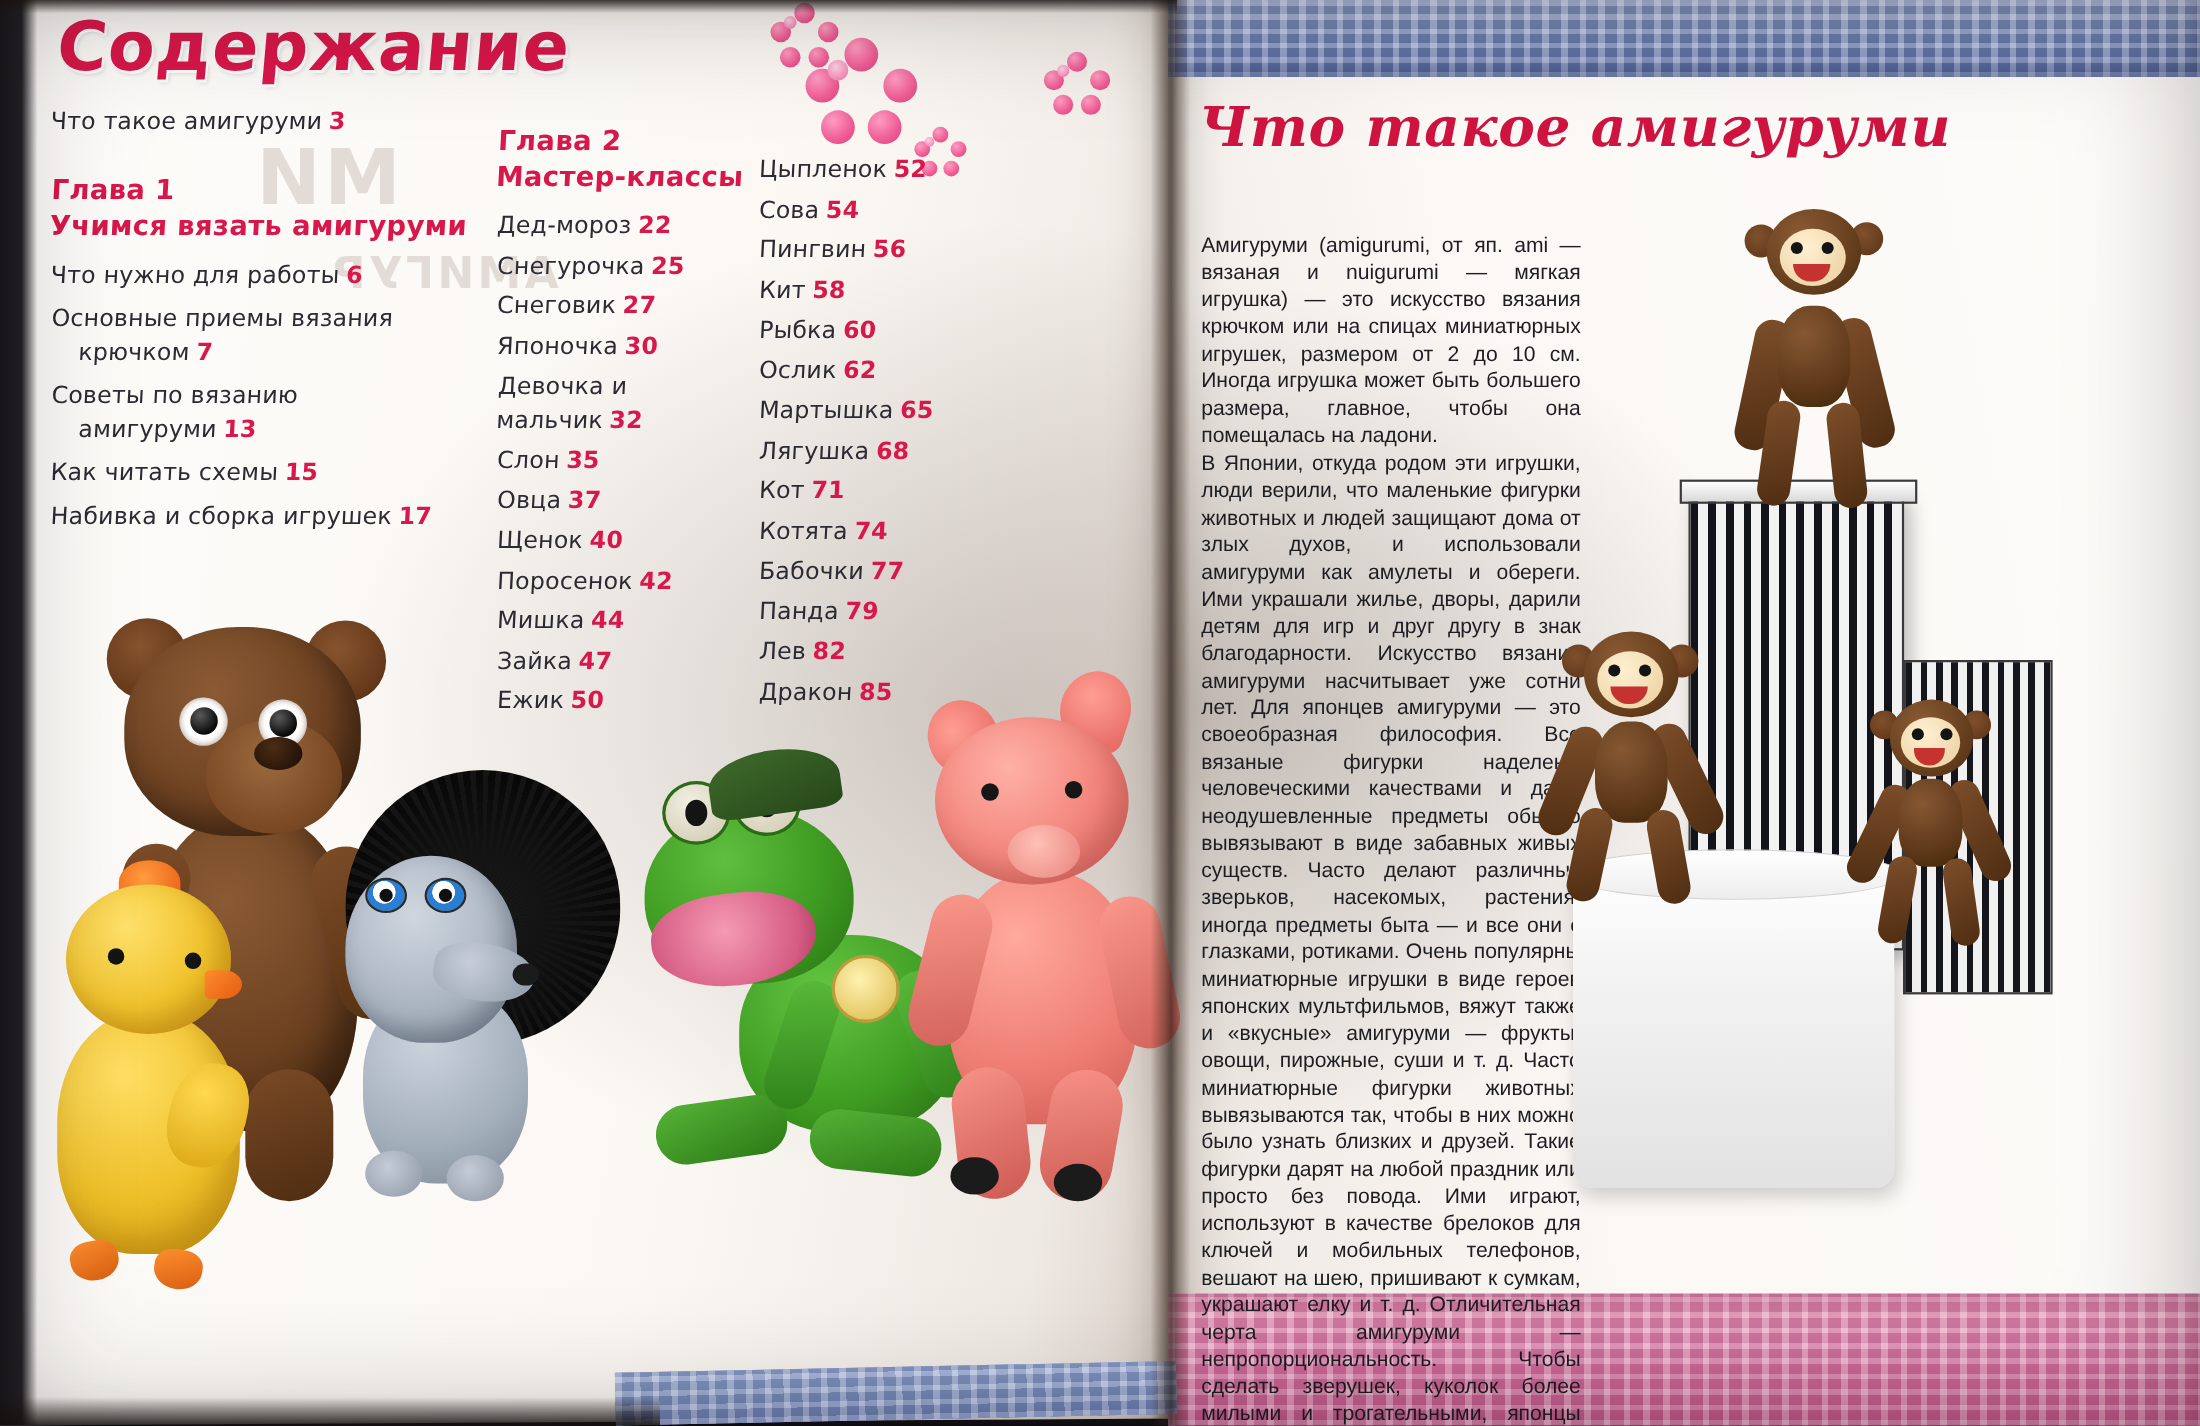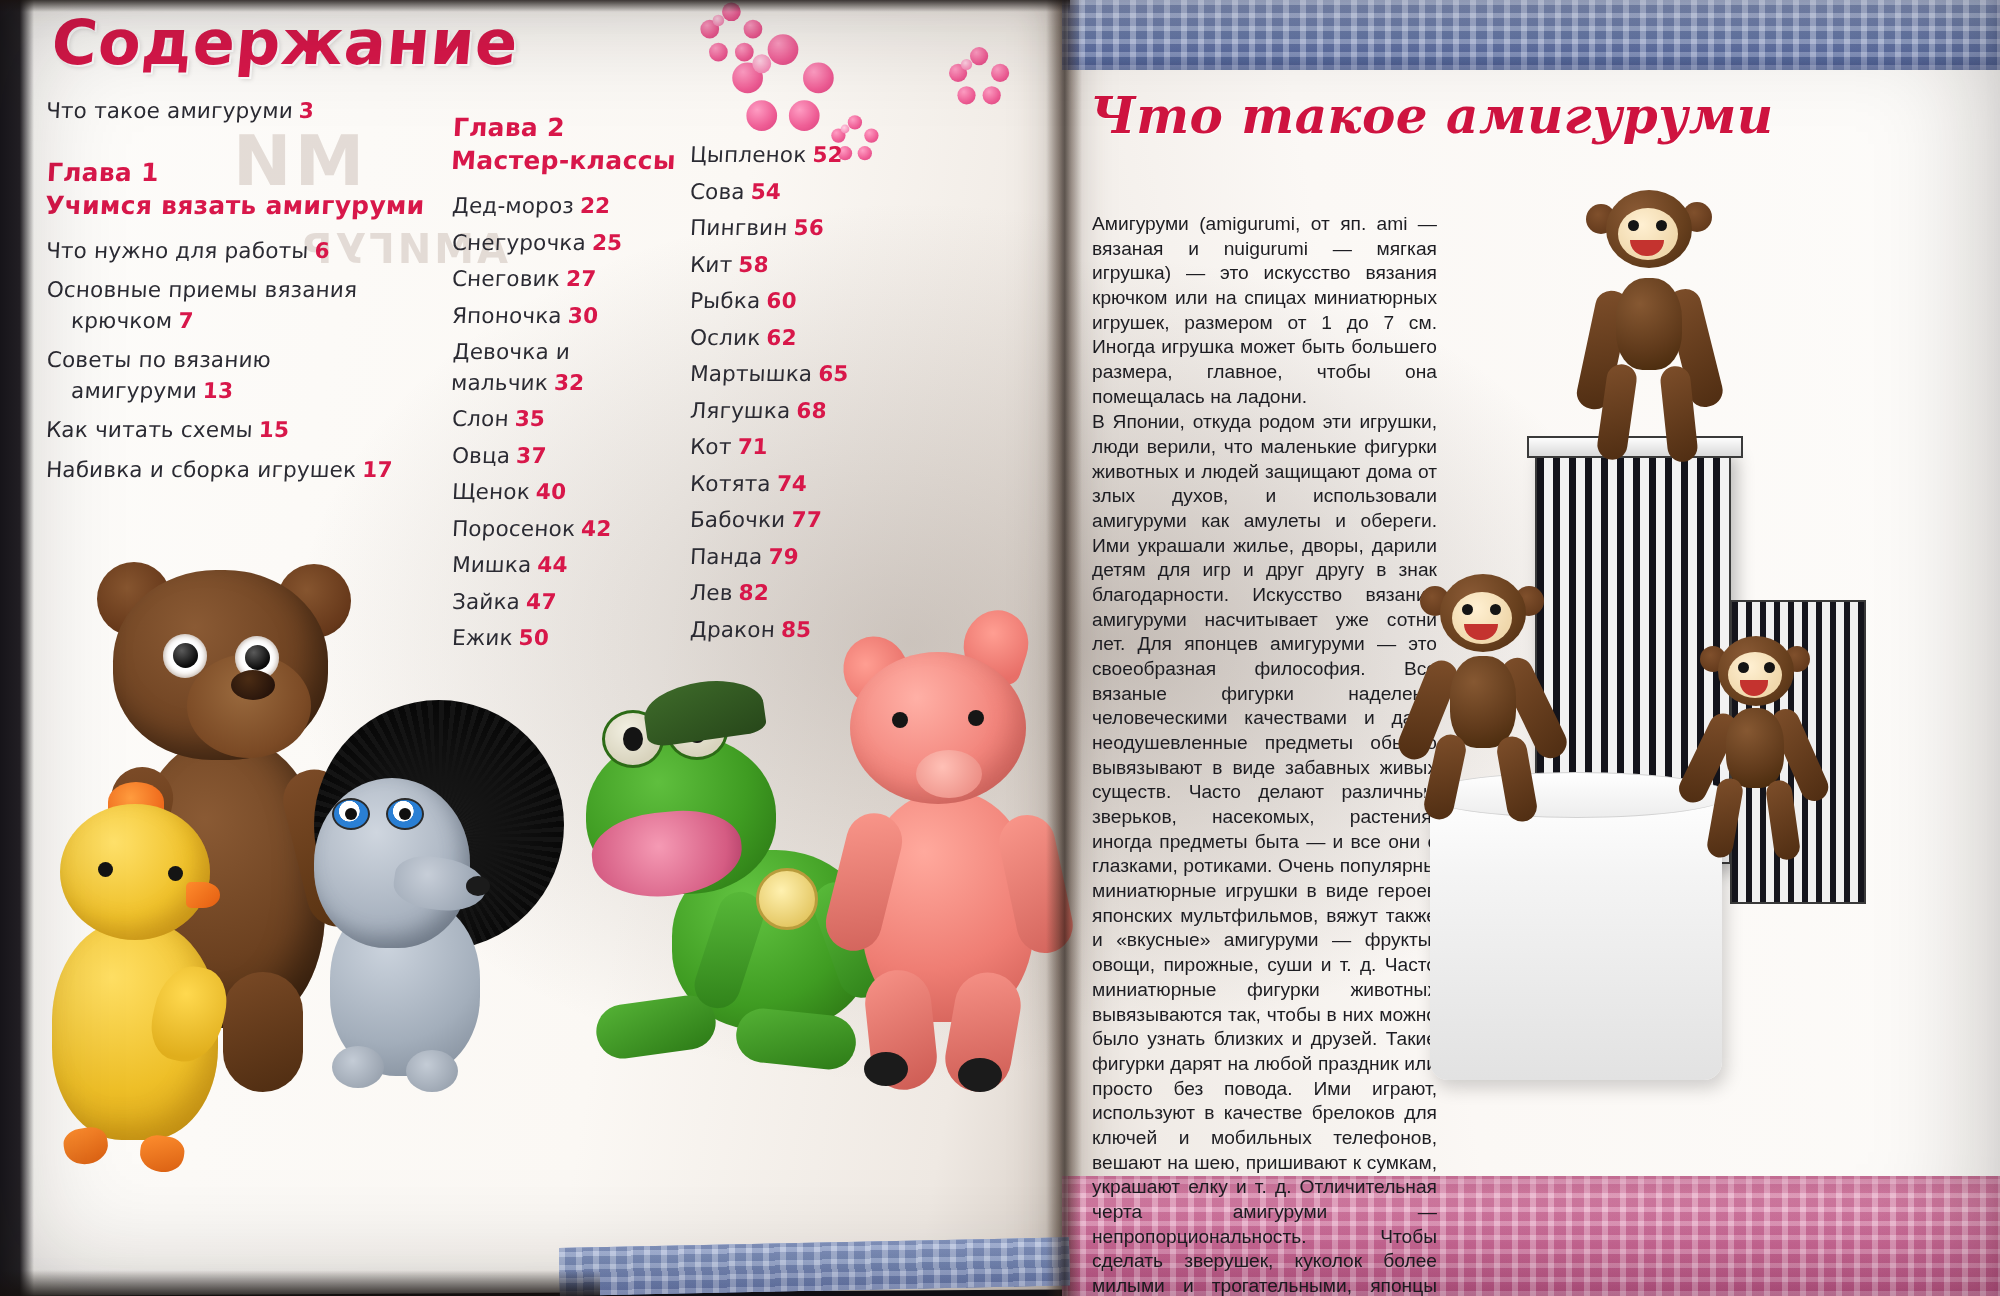--- a/index.html
+++ b/index.html
@@ -727,21 +727,21 @@
     <div class="hoof l"></div>
     <div class="hoof r"></div>
     <div class="head"></div>
     <div class="snout"></div>
     <div class="eye l"></div>
     <div class="eye r"></div>
   </div>
 
   <div class="article-title">Что такое амигуруми</div>
   <div class="article-body">
-    <p>Амигуруми (amigurumi, от яп. ami — вязаная и nuigurumi — мягкая игрушка) — это искусство вязания крючком или на спицах миниатюрных игрушек, размером от 1 до 7 см. Иногда игрушка может быть большего размера, главное, чтобы она помещалась на ладони.</p>
+    <p>Амигуруми (amigurumi, от яп. ami — вязаная и nuigurumi — мягкая игрушка) — это искусство вязания крючком или на спицах миниатюрных игрушек, размером от 2 до 10 см. Иногда игрушка может быть большего размера, главное, чтобы она помещалась на ладони.</p>
     <p>В Японии, откуда родом эти игрушки, люди верили, что маленькие фигурки животных и людей защищают дома от злых духов, и использовали амигуруми как амулеты и обереги. Ими украшали жилье, дворы, дарили детям для игр и друг другу в знак благодарности. Искусство вязания амигуруми насчитывает уже сотни лет. Для японцев амигуруми — это своеобразная философия. Все вязаные фигурки наделены человеческими качествами и даже неодушевленные предметы обычно вывязывают в виде забавных живых существ. Часто делают различных зверьков, насекомых, растения, иногда предметы быта — и все они с глазками, ротиками. Очень популярны миниатюрные игрушки в виде героев японских мультфильмов, вяжут также и «вкусные» амигуруми — фрукты, овощи, пирожные, суши и т. д. Часто миниатюрные фигурки животных вывязываются так, чтобы в них можно было узнать близких и друзей. Такие фигурки дарят на любой праздник или просто без повода. Ими играют, используют в качестве брелоков для ключей и мобильных телефонов, вешают на шею, пришивают к сумкам, украшают елку и т. д. Отличительная черта амигуруми — непропорциональность. Чтобы сделать зверушек, куколок более милыми и трогательными, японцы часто вяжут большую голову и маленькие туловища и конечности.</p>
   </div>
 
   <div class="pedestal-tall">
       <div class="cap"></div>
     </div>
   <div class="pedestal-mid"></div>
   <div class="pedestal-round">
       <div class="top"></div>
     </div>

